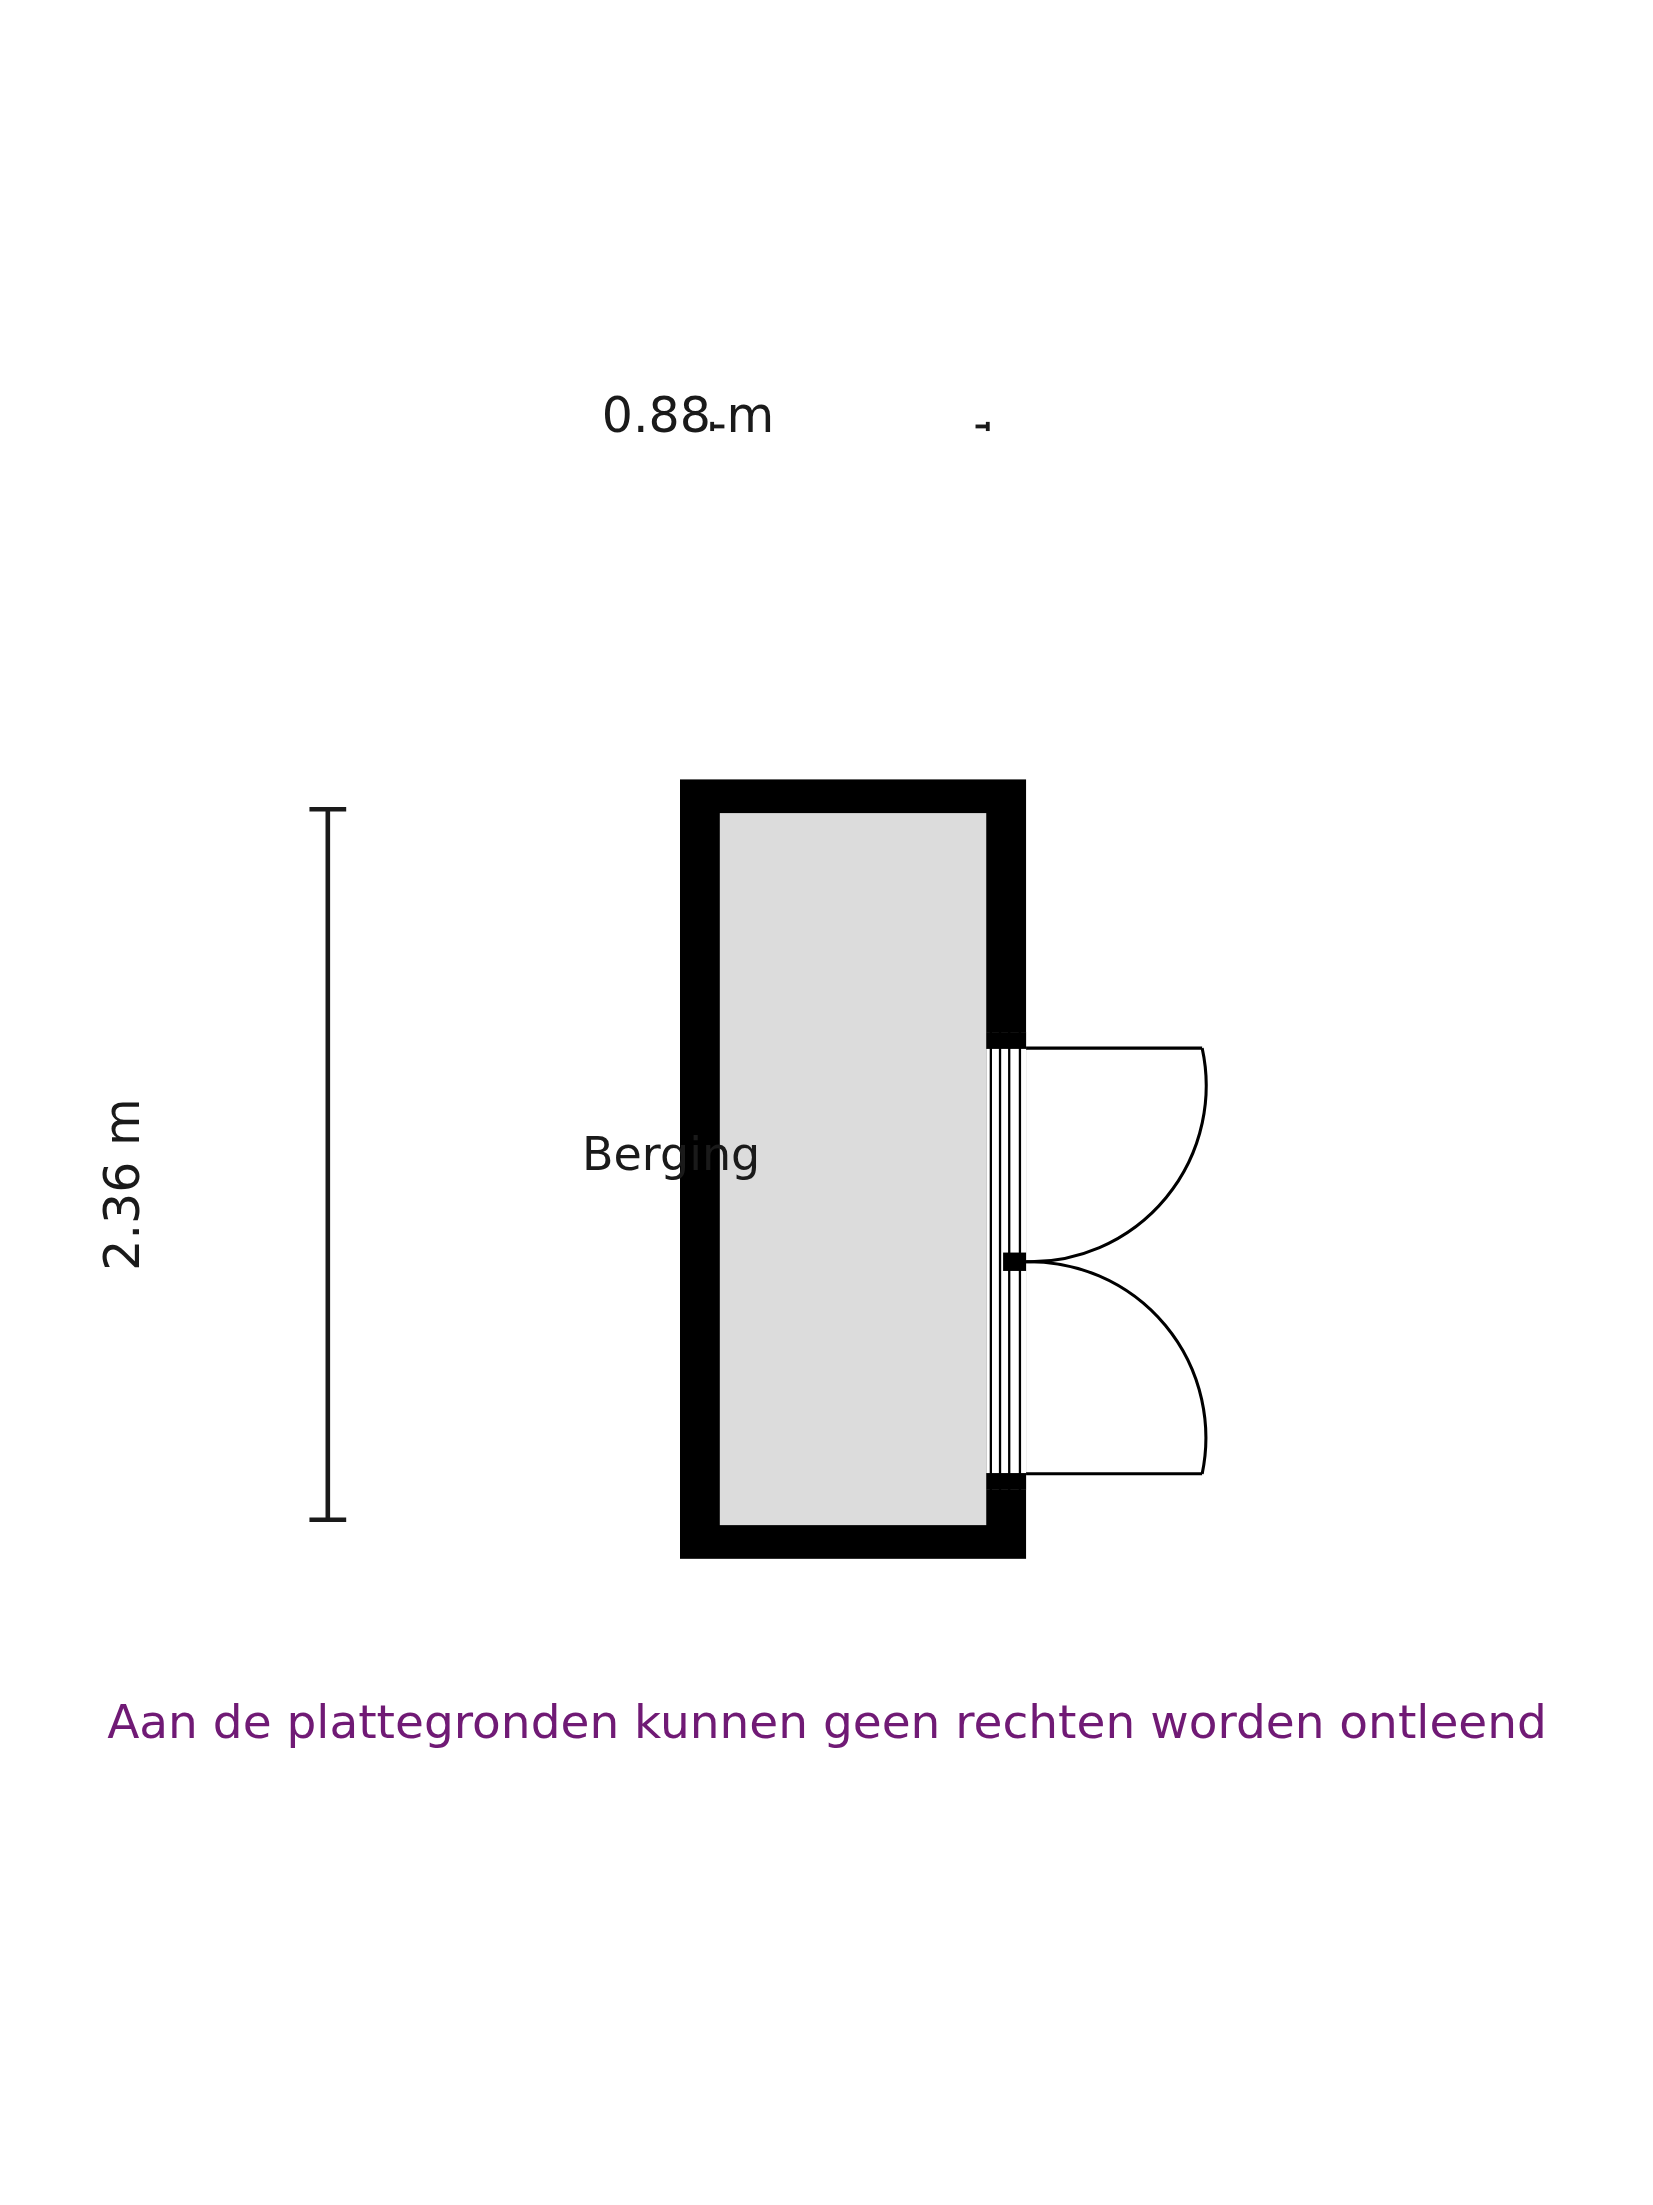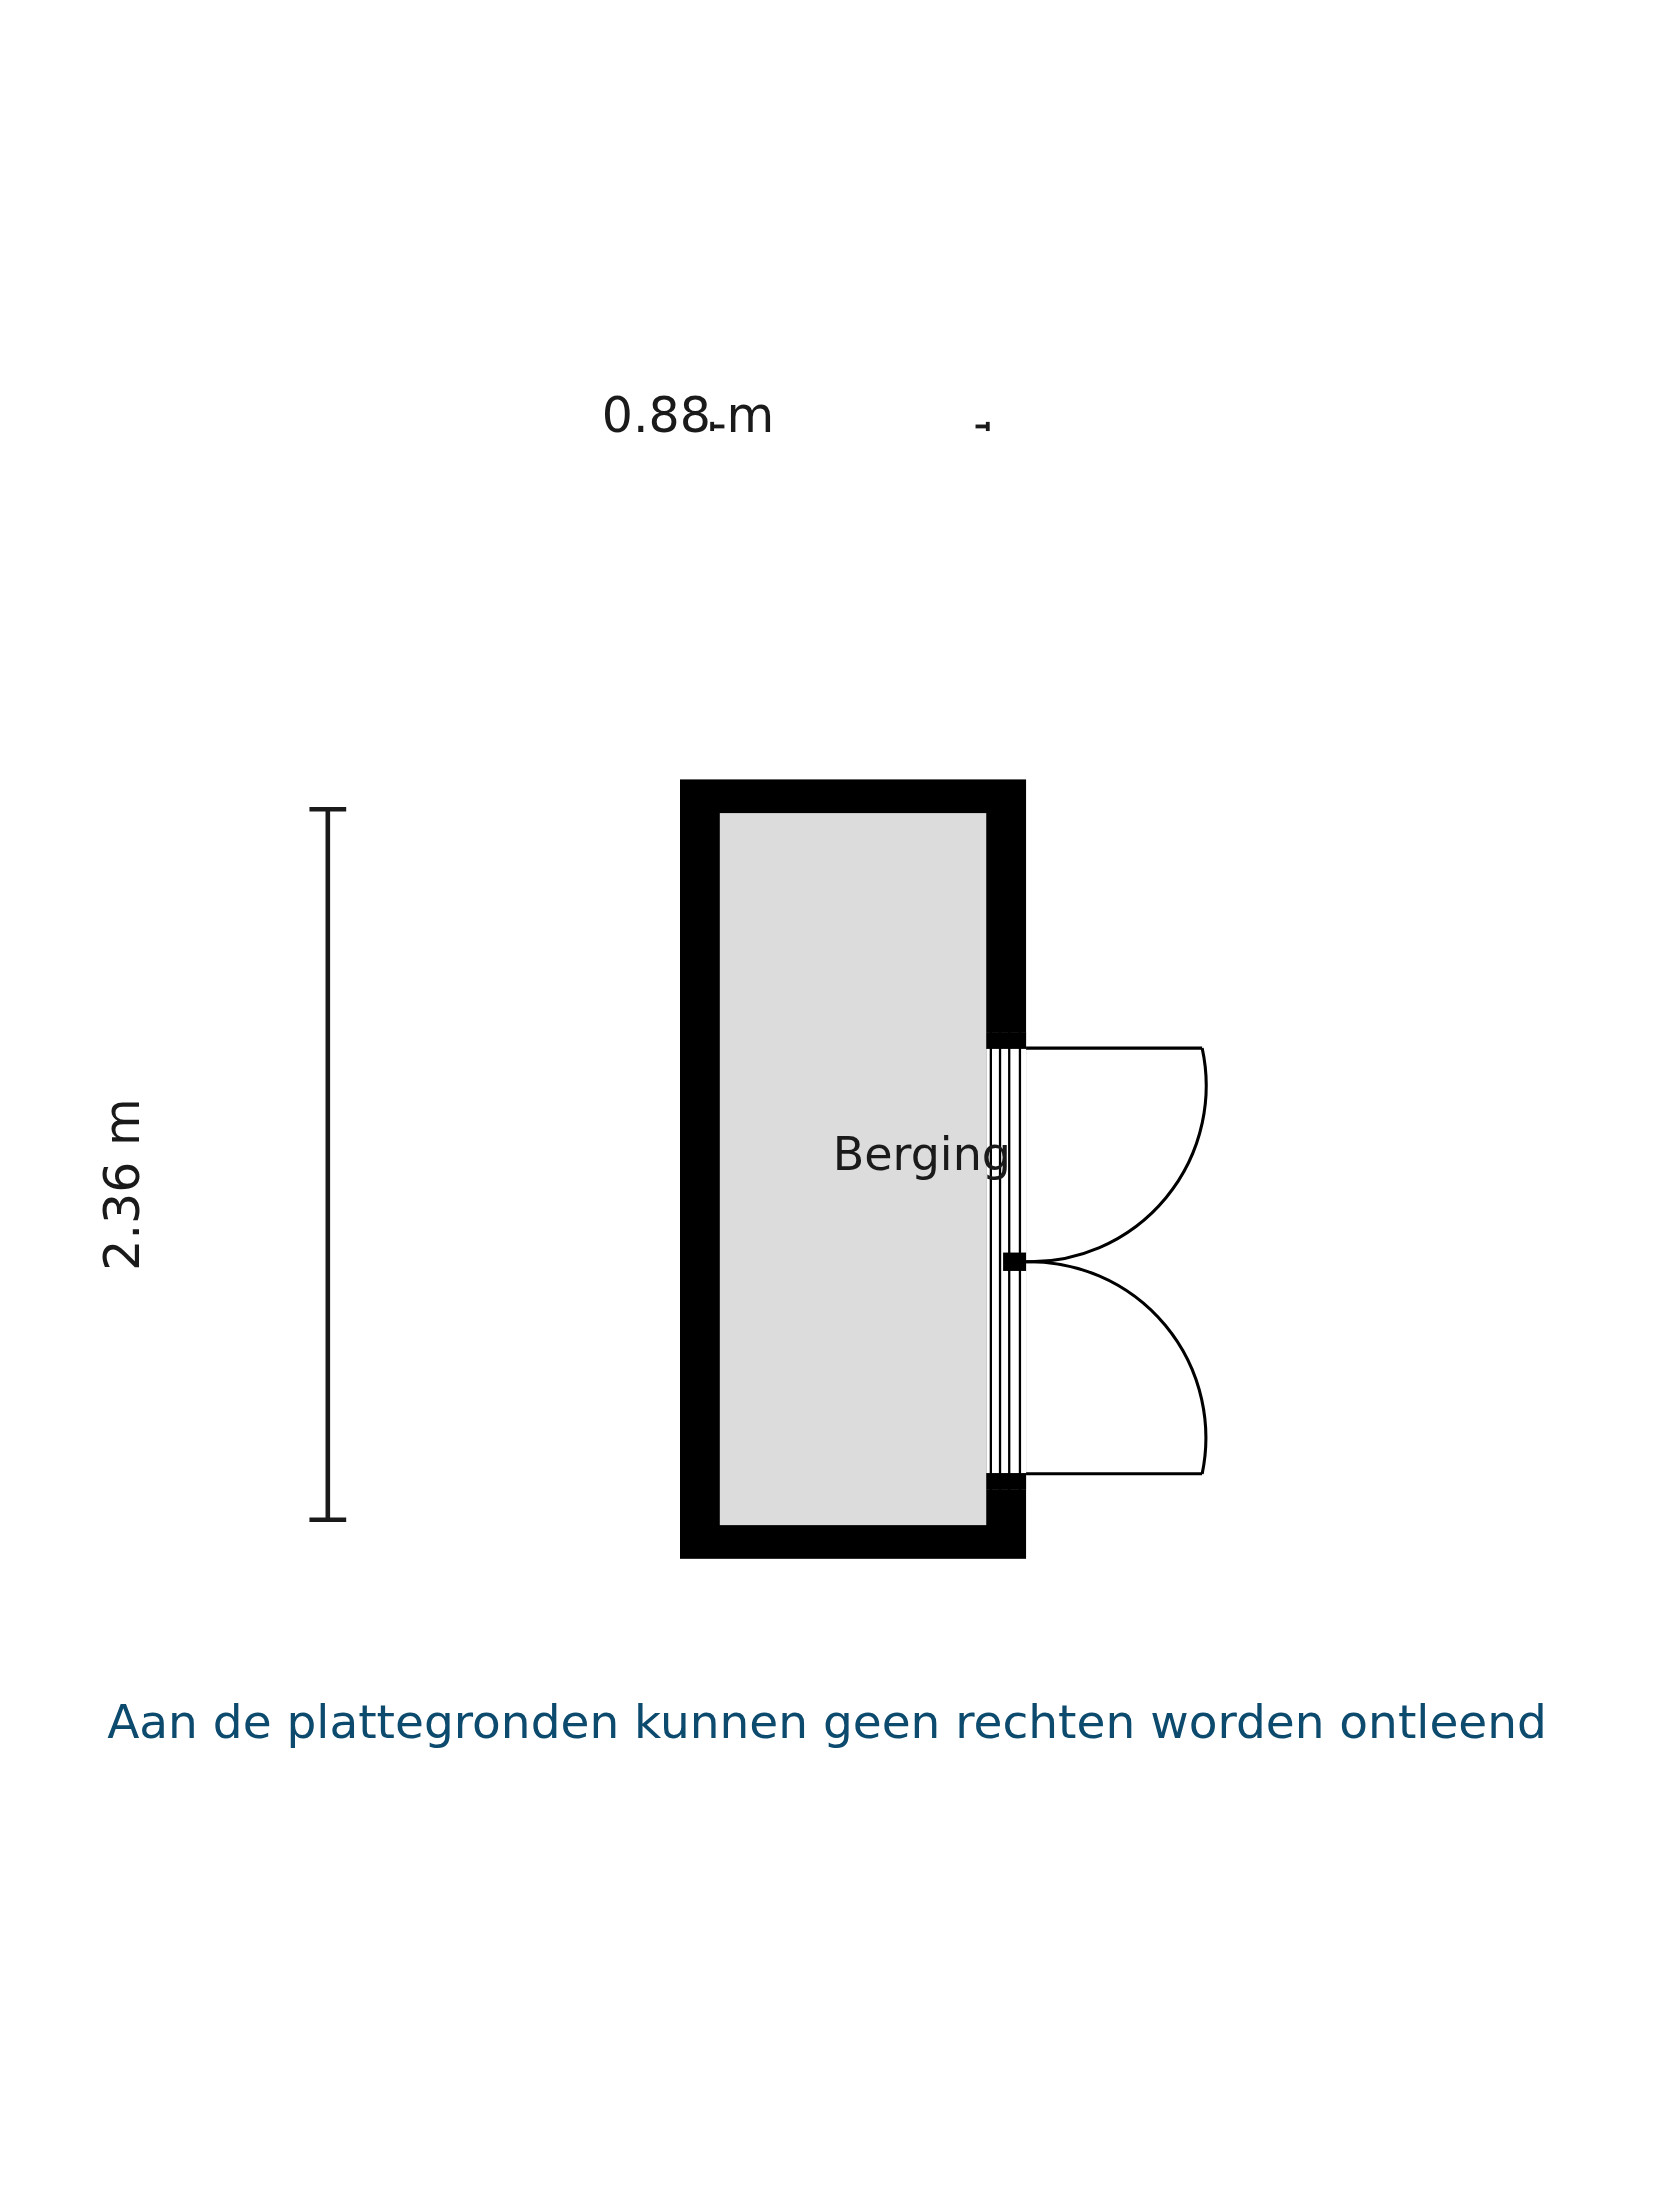--- a/index.html
+++ b/index.html
@@ -46,36 +46,36 @@
     text-align: center;
     transform: rotate(-90deg);
     transform-origin: 50% 50%;
   }
 
   #room-label {
     position: absolute;
     left: 582px;
     top: 1127px;
     width: 429px;
-    text-align: right;
+    text-align: left;
     font-size: 46px;
     color: #1a1a1a;
   }
 
   #footer {
     position: absolute;
     left: 0;
     top: 1692px;
     width: 1654px;
     text-align: center;
   }
   #footer .line {
     font-size: 47px;
     line-height: 1.28;
-    color: #0c4a6e;
+    color: #701a75;
     white-space: nowrap;
   }
 </style>
 </head>
 <body>
 
 <svg id="floorplan" viewBox="0 0 2160 2880">
 
   <g>
     <line x1="930" y1="551" x2="930" y2="563" stroke="#1a1a1a" stroke-width="5"></line>

